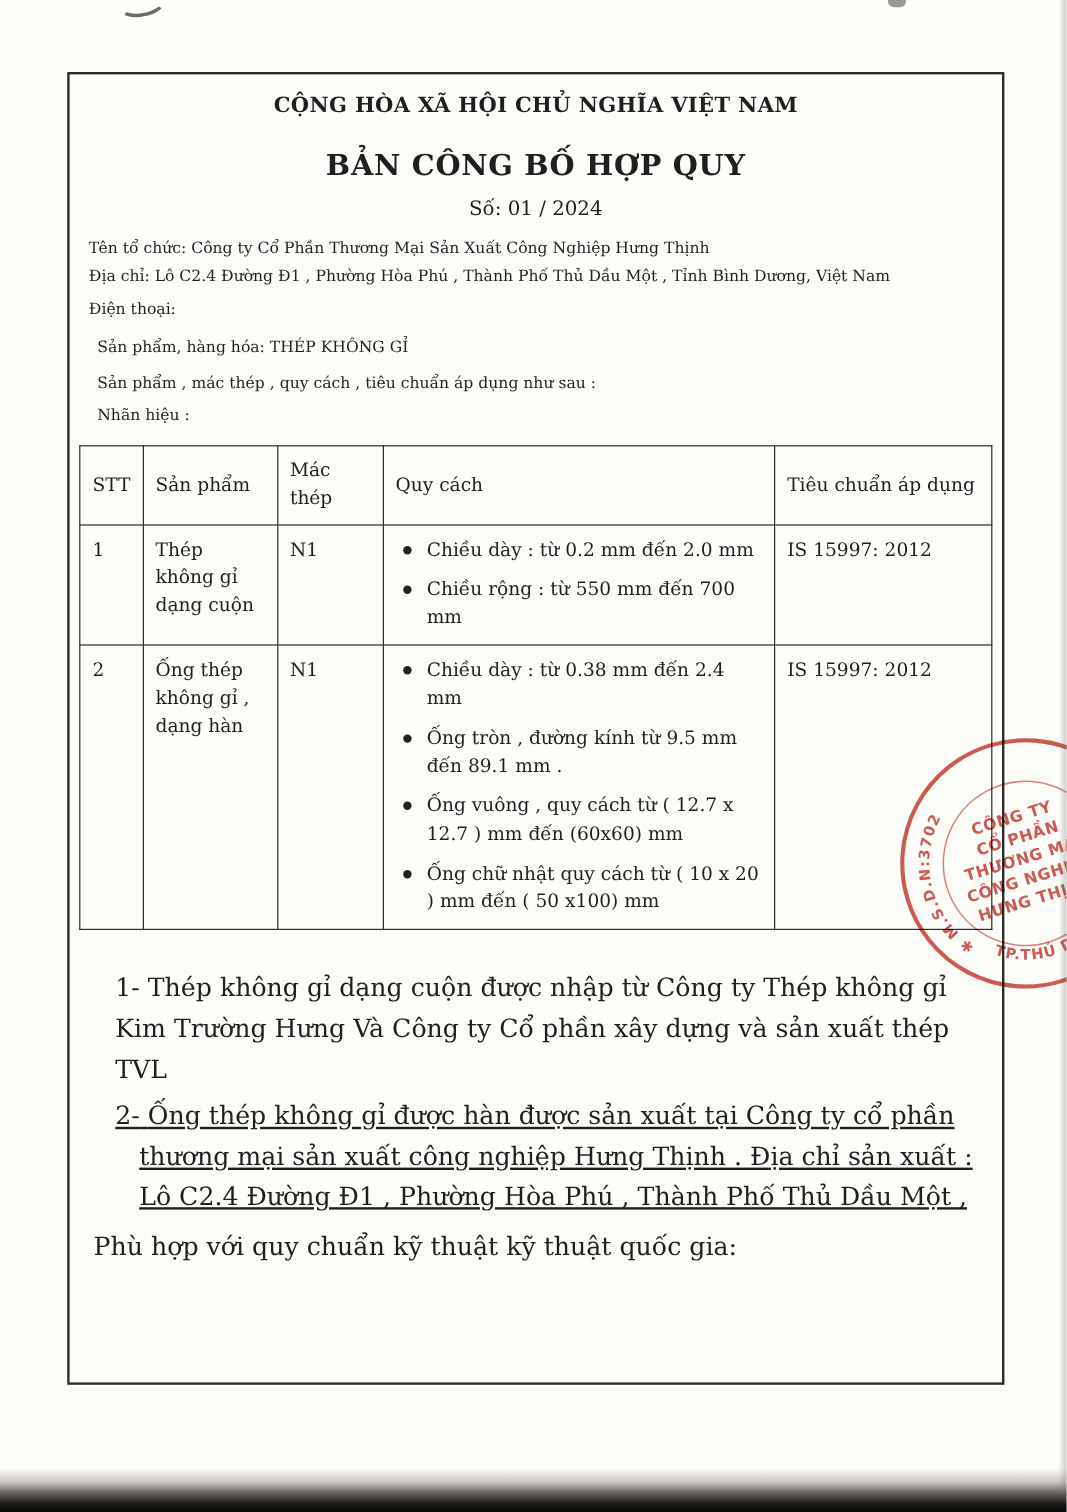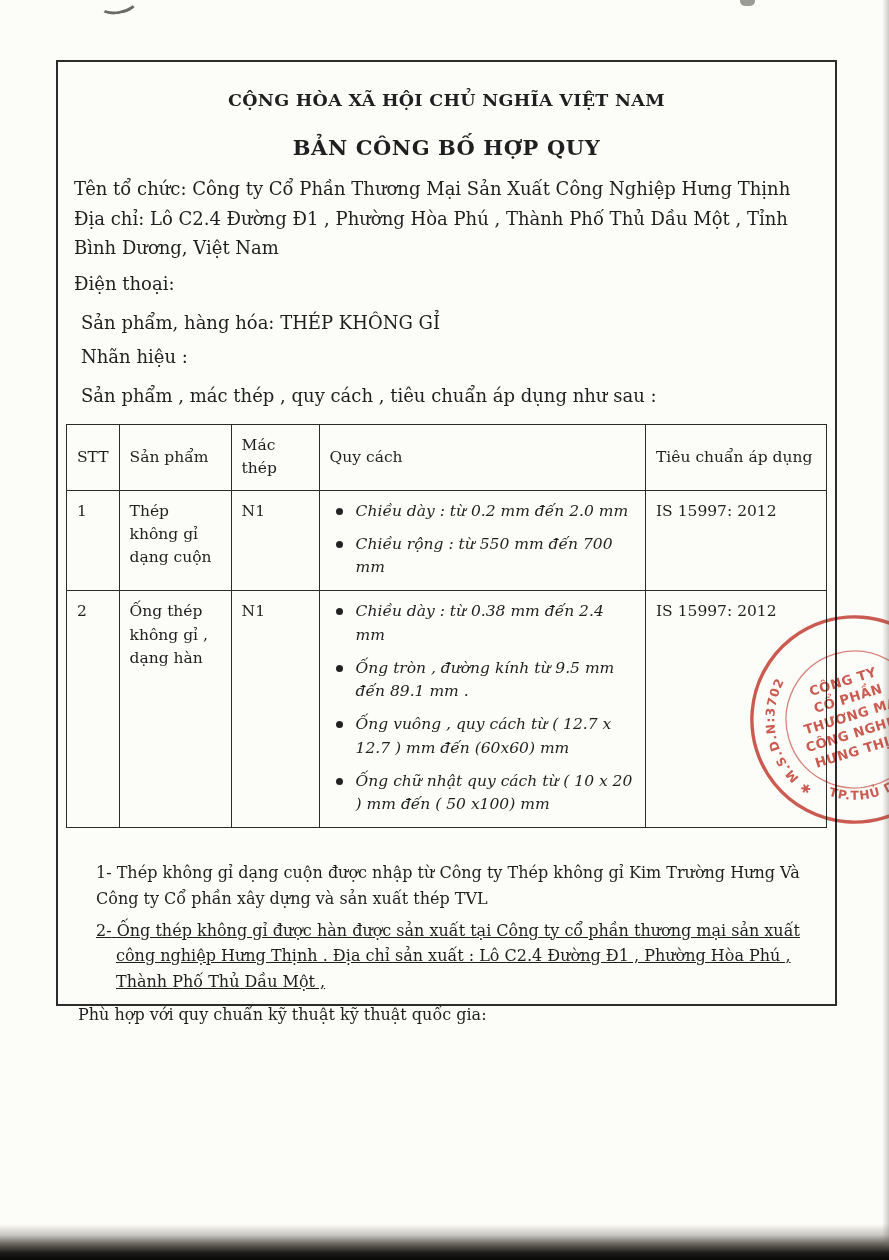--- a/index.html
+++ b/index.html
@@ -27,35 +27,35 @@
   }
   .scan-bottom {
     position:absolute; left:0; right:0; bottom:0; height:36px;
     background:linear-gradient(180deg,
       rgba(125,122,112,0) 0%, rgba(125,122,112,.40) 30%,
       #6a675f 55%, #1d1c19 80%, #070706 100%);
   }
 
   
   .frame {
-    position:absolute; left:56px; top:60px; width:781px; height:946px;
-    border:2px solid #2c2c2c; padding:28px 16px 0;
+    position:absolute; left:56px; top:60px; width:781px; height:1094px;
+    border:2px solid #2c2c2c; padding:16px 16px 0;
   }
 
   .header-block { text-align:center; }
   .national-title { font-size:17.5px; font-weight:bold; letter-spacing:.3px; }
   .motto {
     display:inline-block; font-size:15.5px; font-weight:bold;
     border-bottom:2px solid #222; padding:2px 14px 4px; margin-top:3px;
   }
 
-  .doc-title { text-align:center; font-size:21px; font-weight:bold; letter-spacing:.6px; margin-top:25px; }
+  .doc-title { text-align:center; font-size:24px; font-weight:bold; letter-spacing:.6px; margin-top:25px; }
   .doc-number { text-align:center; font-size:16.5px; margin-top:12px; }
 
-  .info { font-size:18px; line-height:1.58; }
+  .info { font-size:13px; line-height:1.58; }
   .org     { margin:15px 0 0; }
   .addr    { margin:2px 0 0; }
   .phone   { margin:8px 0 0; }
   .product { margin:10px 0 0 7px; }
   .brand   { margin:6px 0 0 7px; }
   .intro   { margin:10px 0 0 7px; }
   .bold { font-weight:normal; }
 
   
   .spec-table {
@@ -67,29 +67,29 @@
     vertical-align:top; font-weight:normal;
   }
   .spec-table thead th { vertical-align:middle; height:42px; }
   .col-stt { width:52px; } .col-sp { width:112px; } .col-mt { width:88px; }
   .col-qc { width:auto; } .col-tc { width:181px; }
   .c-stt, .th-stt { text-align:center; }
   .c-mt { text-align:center; }
   .c-sp, .c-qc { padding-top:12px; }
   .c-stt, .c-mt, .c-tc { padding-top:12px; }
   .qc-list { list-style:none; margin:0; }
-  .qc-list li { position:relative; padding-left:26px; margin-bottom:10px;font-style:italic; }
+  .qc-list li { position:relative; padding-left:26px; margin-bottom:10px; }
   .qc-list li:last-child { margin-bottom:2px; }
   .qc-list li::before {
     content:""; position:absolute; left:6px; top:8px;
     width:7px; height:7px; border-radius:50%; background:#222;
   }
 
   
-  .notes { font-size:16px; line-height:1.6; margin-top:32px; }
+  .notes { font-size:21px; line-height:1.6; margin-top:32px; }
   .note-1 { margin:0 0 0 22px; }
   .note-2 { margin:6px 0 0 22px; padding-left:20px; text-indent:-20px;text-decoration:underline; }
   .province { margin:6px 0 0 2px; }
   .conf-intro { margin:8px 0 0 4px; }
   .conformity {
     margin:8px -14px 0 -13px; text-align:justify; text-indent:33px;
     word-spacing:4px;
   }
 
   
@@ -117,27 +117,28 @@
   <div class="artifact-a"></div>
   <div class="artifact-b"></div>
 
   <div class="frame">
 
     <div class="header-block">
       <div class="national-title">CỘNG HÒA XÃ HỘI CHỦ NGHĨA VIỆT NAM</div>
     </div>
 
     <div class="doc-title">BẢN CÔNG BỐ HỢP QUY</div>
+    <div class="doc-number">Số: 01 / 2024</div>
 
     <p class="info org">Tên tổ chức: Công ty Cổ Phần Thương Mại Sản Xuất Công Nghiệp Hưng Thịnh</p>
     <p class="info addr">Địa chỉ: Lô C2.4 Đường Đ1 , Phường Hòa Phú , Thành Phố Thủ Dầu Một , Tỉnh Bình Dương, Việt Nam</p>
     <p class="info phone">Điện thoại:</p>
     <p class="info product"><span>Sản phẩm, hàng hóa: </span><span class="bold">THÉP KHÔNG GỈ</span></p>
+    <p class="info intro">Sản phẩm , mác thép , quy cách , tiêu chuẩn áp dụng như sau :</p>
     <p class="info brand">Nhãn hiệu :</p>
-    <p class="info intro">Sản phẩm , mác thép , quy cách , tiêu chuẩn áp dụng như sau :</p>
 
     <table class="spec-table">
       <colgroup>
         <col class="col-stt">
           <col class="col-sp">
           <col class="col-mt">
           <col class="col-qc">
           <col class="col-tc">
       </colgroup>
       <thead>

